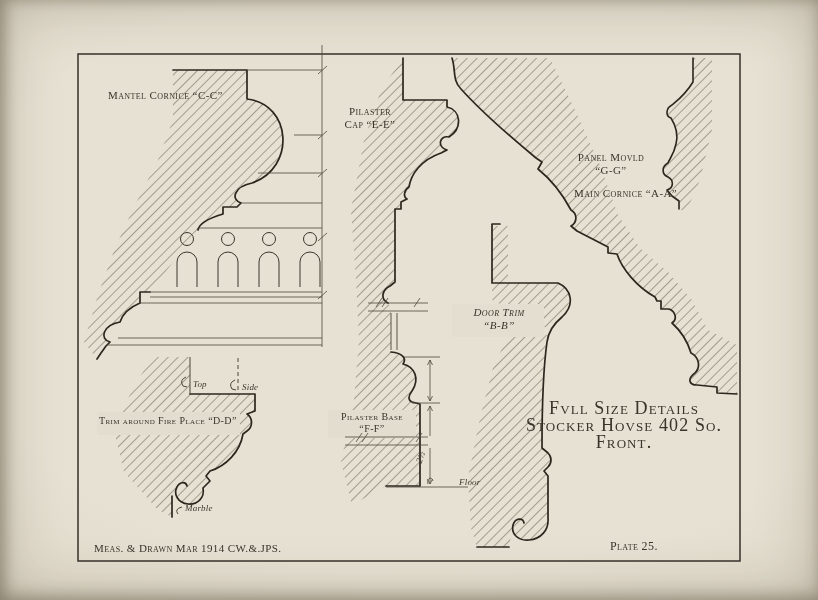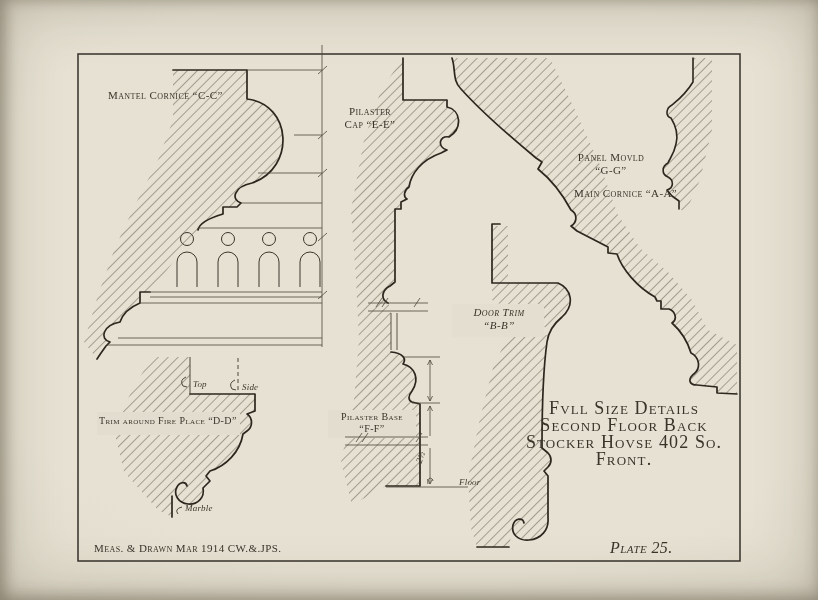--- a/index.html
+++ b/index.html
@@ -173,27 +173,26 @@
 
   <div class="lbl s10" style="left:99px;top:415px;">Trim around Fire Place “D-D”</div>
 
   <div class="lbl s10 center" style="left:328px;top:411px;width:88px;">
     <div>Pilaster Base</div>
     <div>“F-F”</div>
   </div>
 
   <div class="lbl center title-block" style="left:512px;top:400px;width:224px;">
     <div>Fvll Size Details</div>
-    <div>Second Floor Back</div>
     <div>Stocker Hovse 402 So. Front.</div>
   </div>
 
   <div class="lbl s11" style="left:94px;top:542px;">Meas. &amp; Drawn Mar 1914 CW.&amp;.JPS.</div>
 
-  <div class="lbl" style="left:610px;top:539px;font-size:16px;font-style:italic;">Plate 25.</div>
+  <div class="lbl" style="left:610px;top:539px;font-size:12px;">Plate 25.</div>
 
   <div class="lbl tiny" style="left:193px;top:379px;">Top</div>
   <div class="lbl tiny" style="left:242px;top:382px;">Side</div>
   <div class="lbl tiny" style="left:185px;top:503px;">Marble</div>
   <div class="lbl tiny" style="left:443px;top:477px;margin-left:16px;">Floor</div>
   <div class="lbl tiny dim" style="left:415px;top:452px;">2½</div>
 
 </div>
 
 </body></html>

